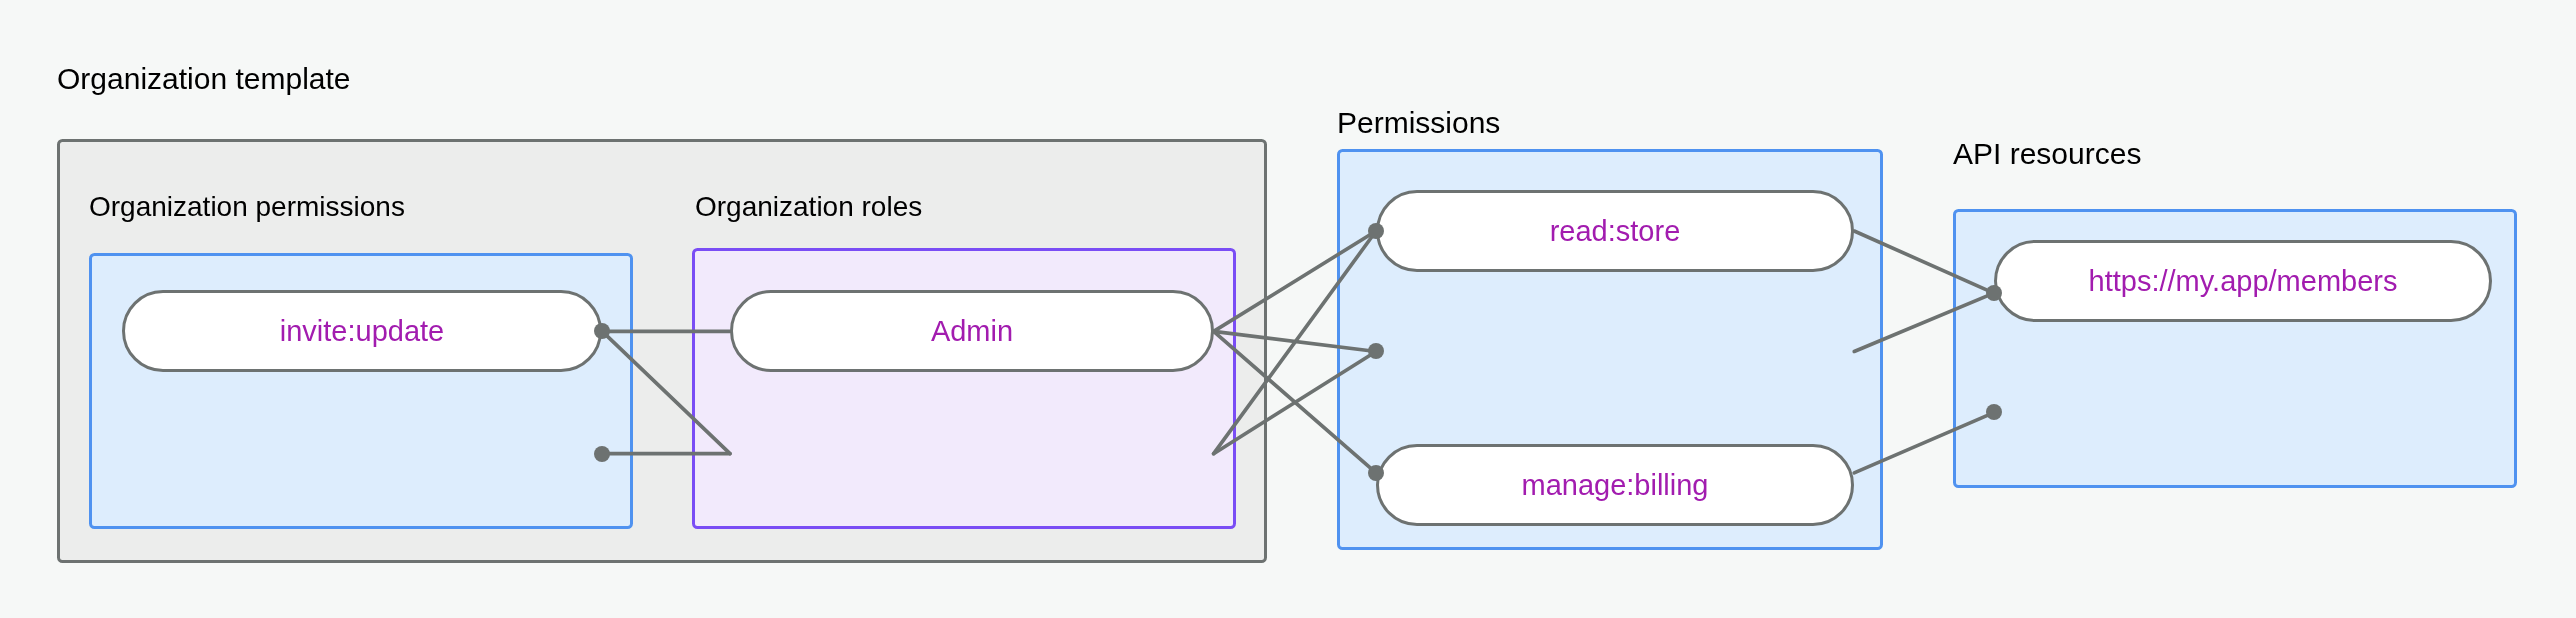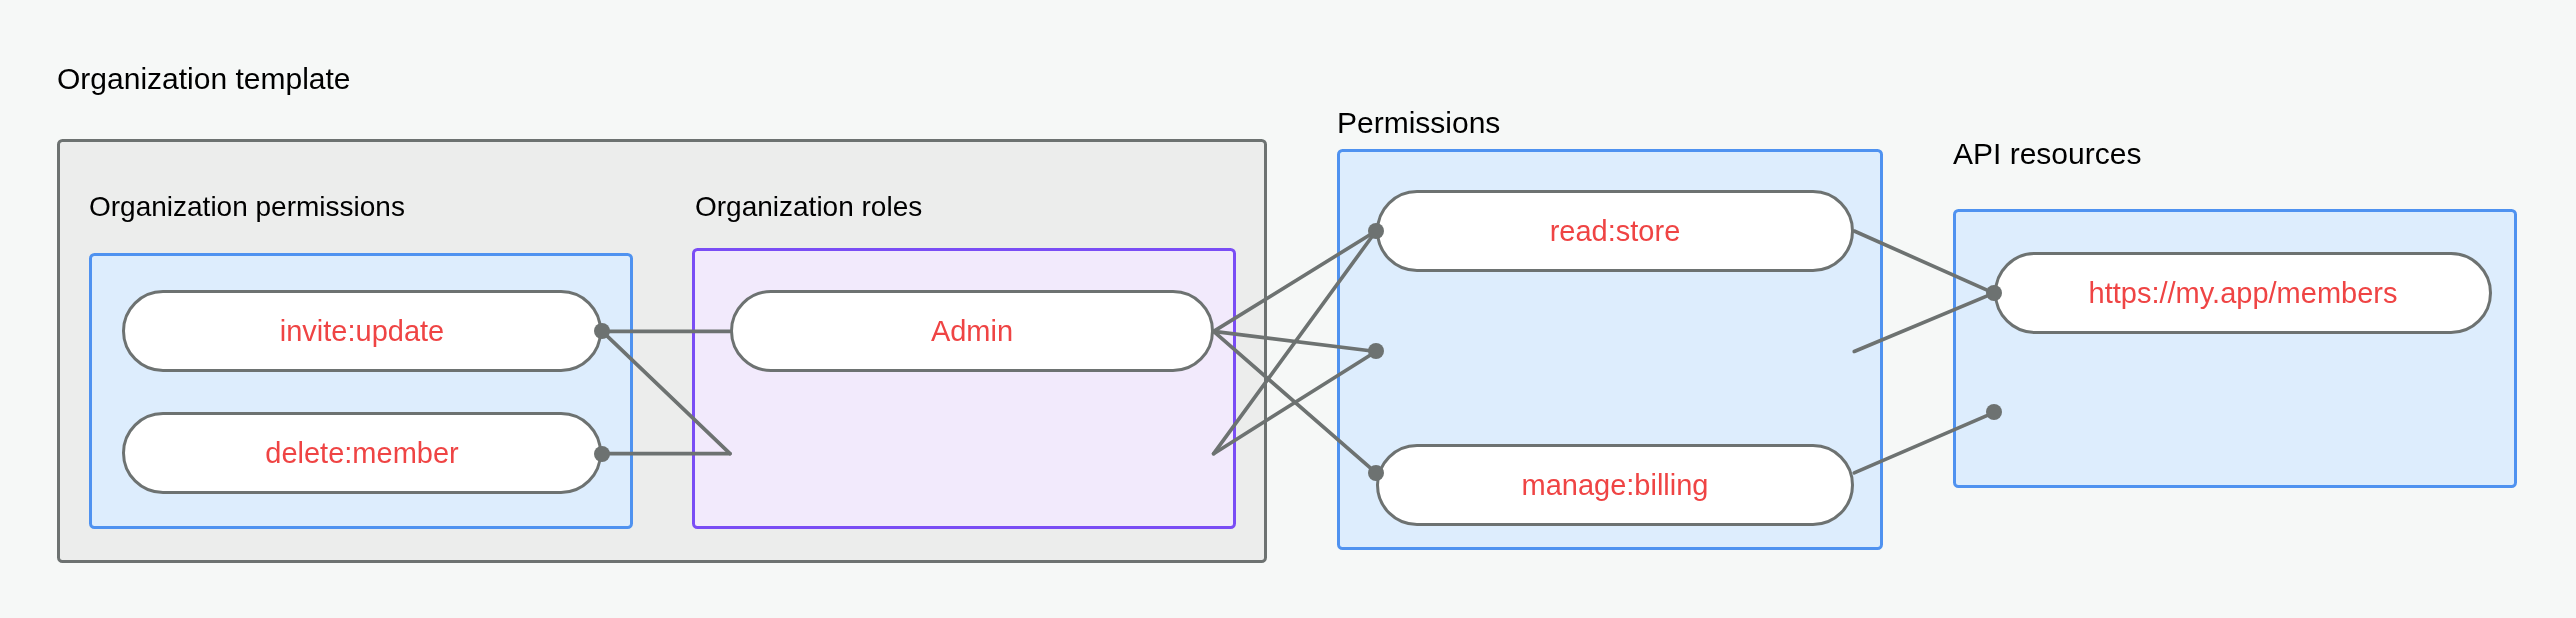--- a/index.html
+++ b/index.html
@@ -69,21 +69,21 @@
   
   .node {
     position: absolute;
     box-sizing: border-box;
     background: #ffffff;
     border: 3.7px solid #6d7271;
     border-radius: 912px;
     display: flex;
     align-items: center;
     justify-content: center;
-    color: #ef4444;
+    color: #a21caf;
     font-size: 29px;
     white-space: nowrap;
     z-index: 10;
   }
 
   
   .dot {
     position: absolute;
     width: 16.4px;
     height: 16.4px;
@@ -141,31 +141,30 @@
   <div class="panel panel-blue" style="left:89px; top:253px; width:544px; height:276px;"></div>
 
   <div class="panel panel-purple" style="left:692px; top:248px; width:544px; height:281px;"></div>
 
   <div class="panel panel-blue" style="left:1337px; top:149px; width:546px; height:401px;"></div>
 
   <div class="panel panel-blue" style="left:1953px; top:209px; width:564px; height:279px;"></div>
 
   <div class="node" style="left:122px; top:290px; width:480px; height:82px;">invite:update</div>
 
-  <div class="node" style="left:122px; top:412px; width:480px; height:82px;">delete:member</div>
 
   <div class="node" style="left:730px; top:290px; width:484px; height:82px;">Admin</div>
 
 
   <div class="node" style="left:1376px; top:190px; width:478px; height:82px;">read:store</div>
 
 
   <div class="node" style="left:1376px; top:444px; width:478px; height:82px;">manage:billing</div>
 
-  <div class="node" style="left:1994px; top:252px; width:498px; height:82px;">https://my.app/members</div>
+  <div class="node" style="left:1994px; top:240px; width:498px; height:82px;">https://my.app/members</div>
 
 
   <div class="dot" style="left:602px; top:331px;"></div>
   <div class="dot" style="left:602px; top:454px;"></div>
 
   <div class="dot" style="left:1376px; top:231px;"></div>
   <div class="dot" style="left:1376px; top:351px;"></div>
   <div class="dot" style="left:1376px; top:473px;"></div>
 
   <div class="dot" style="left:1994px; top:293px;"></div>

